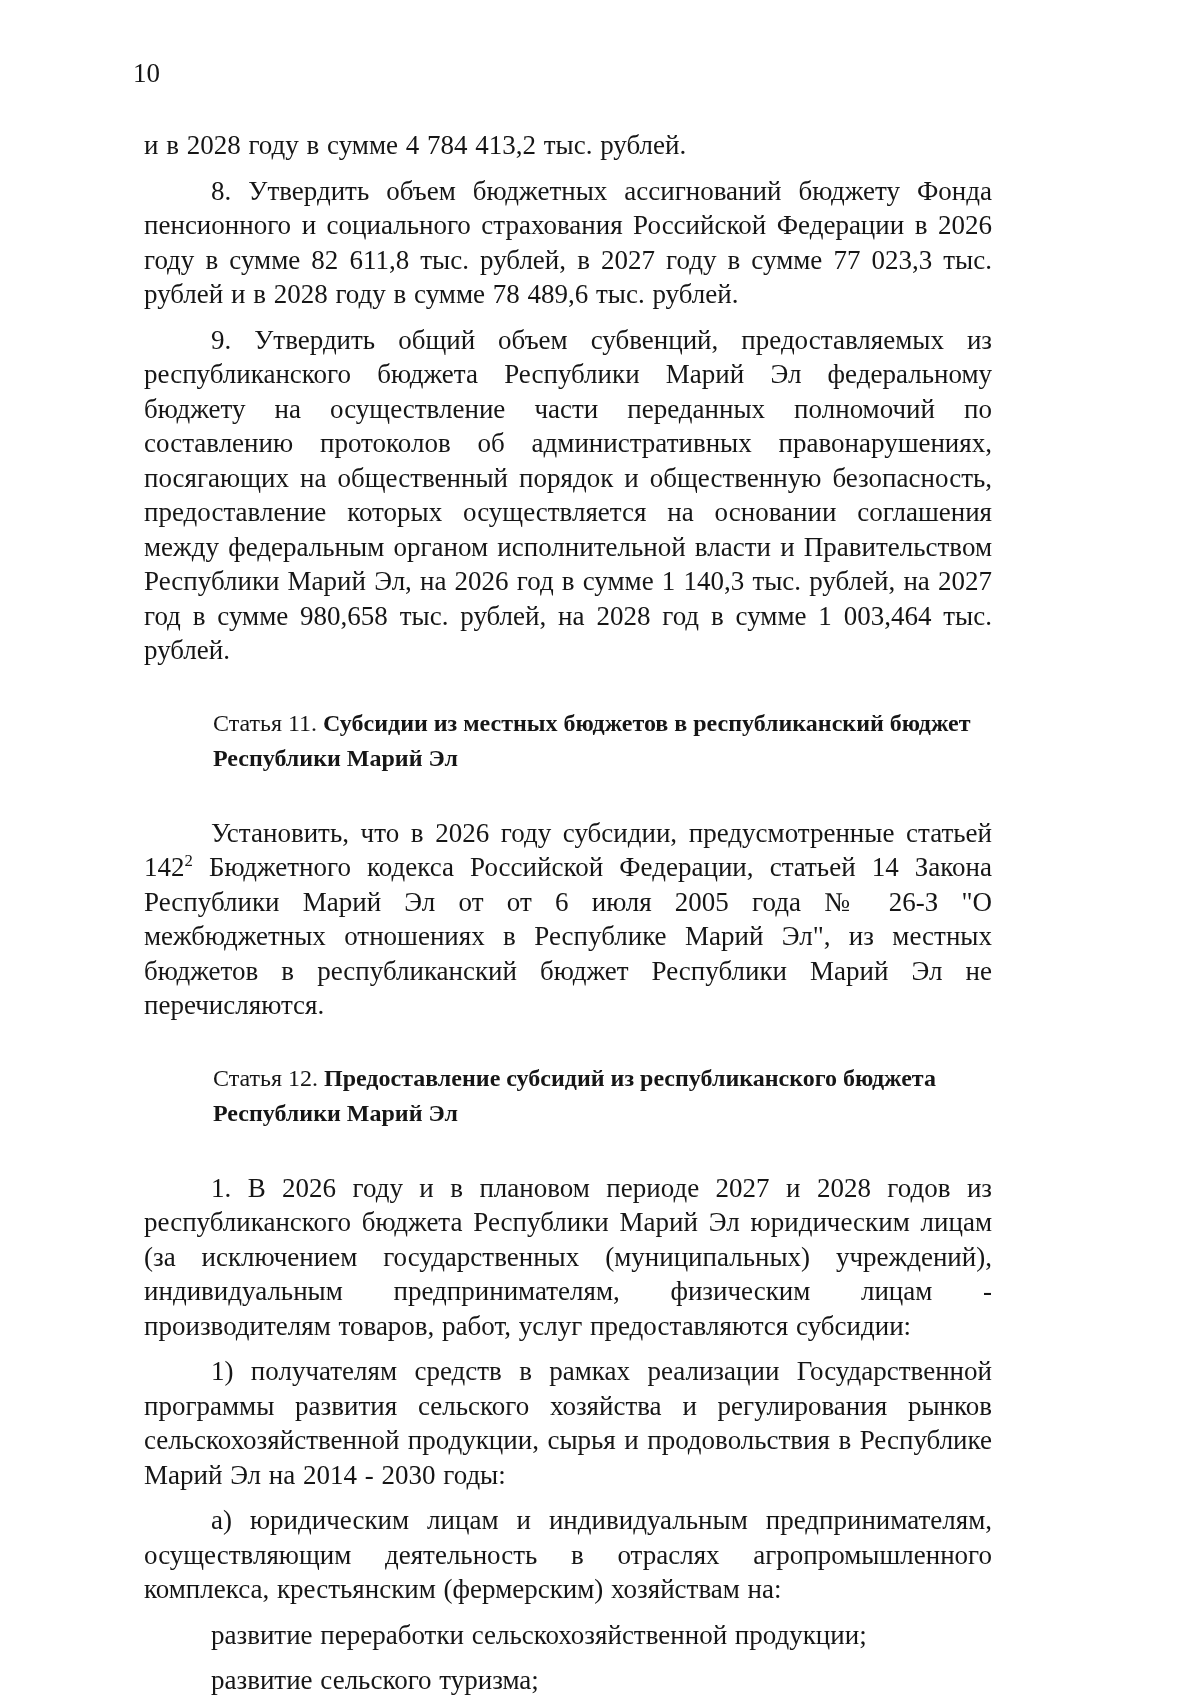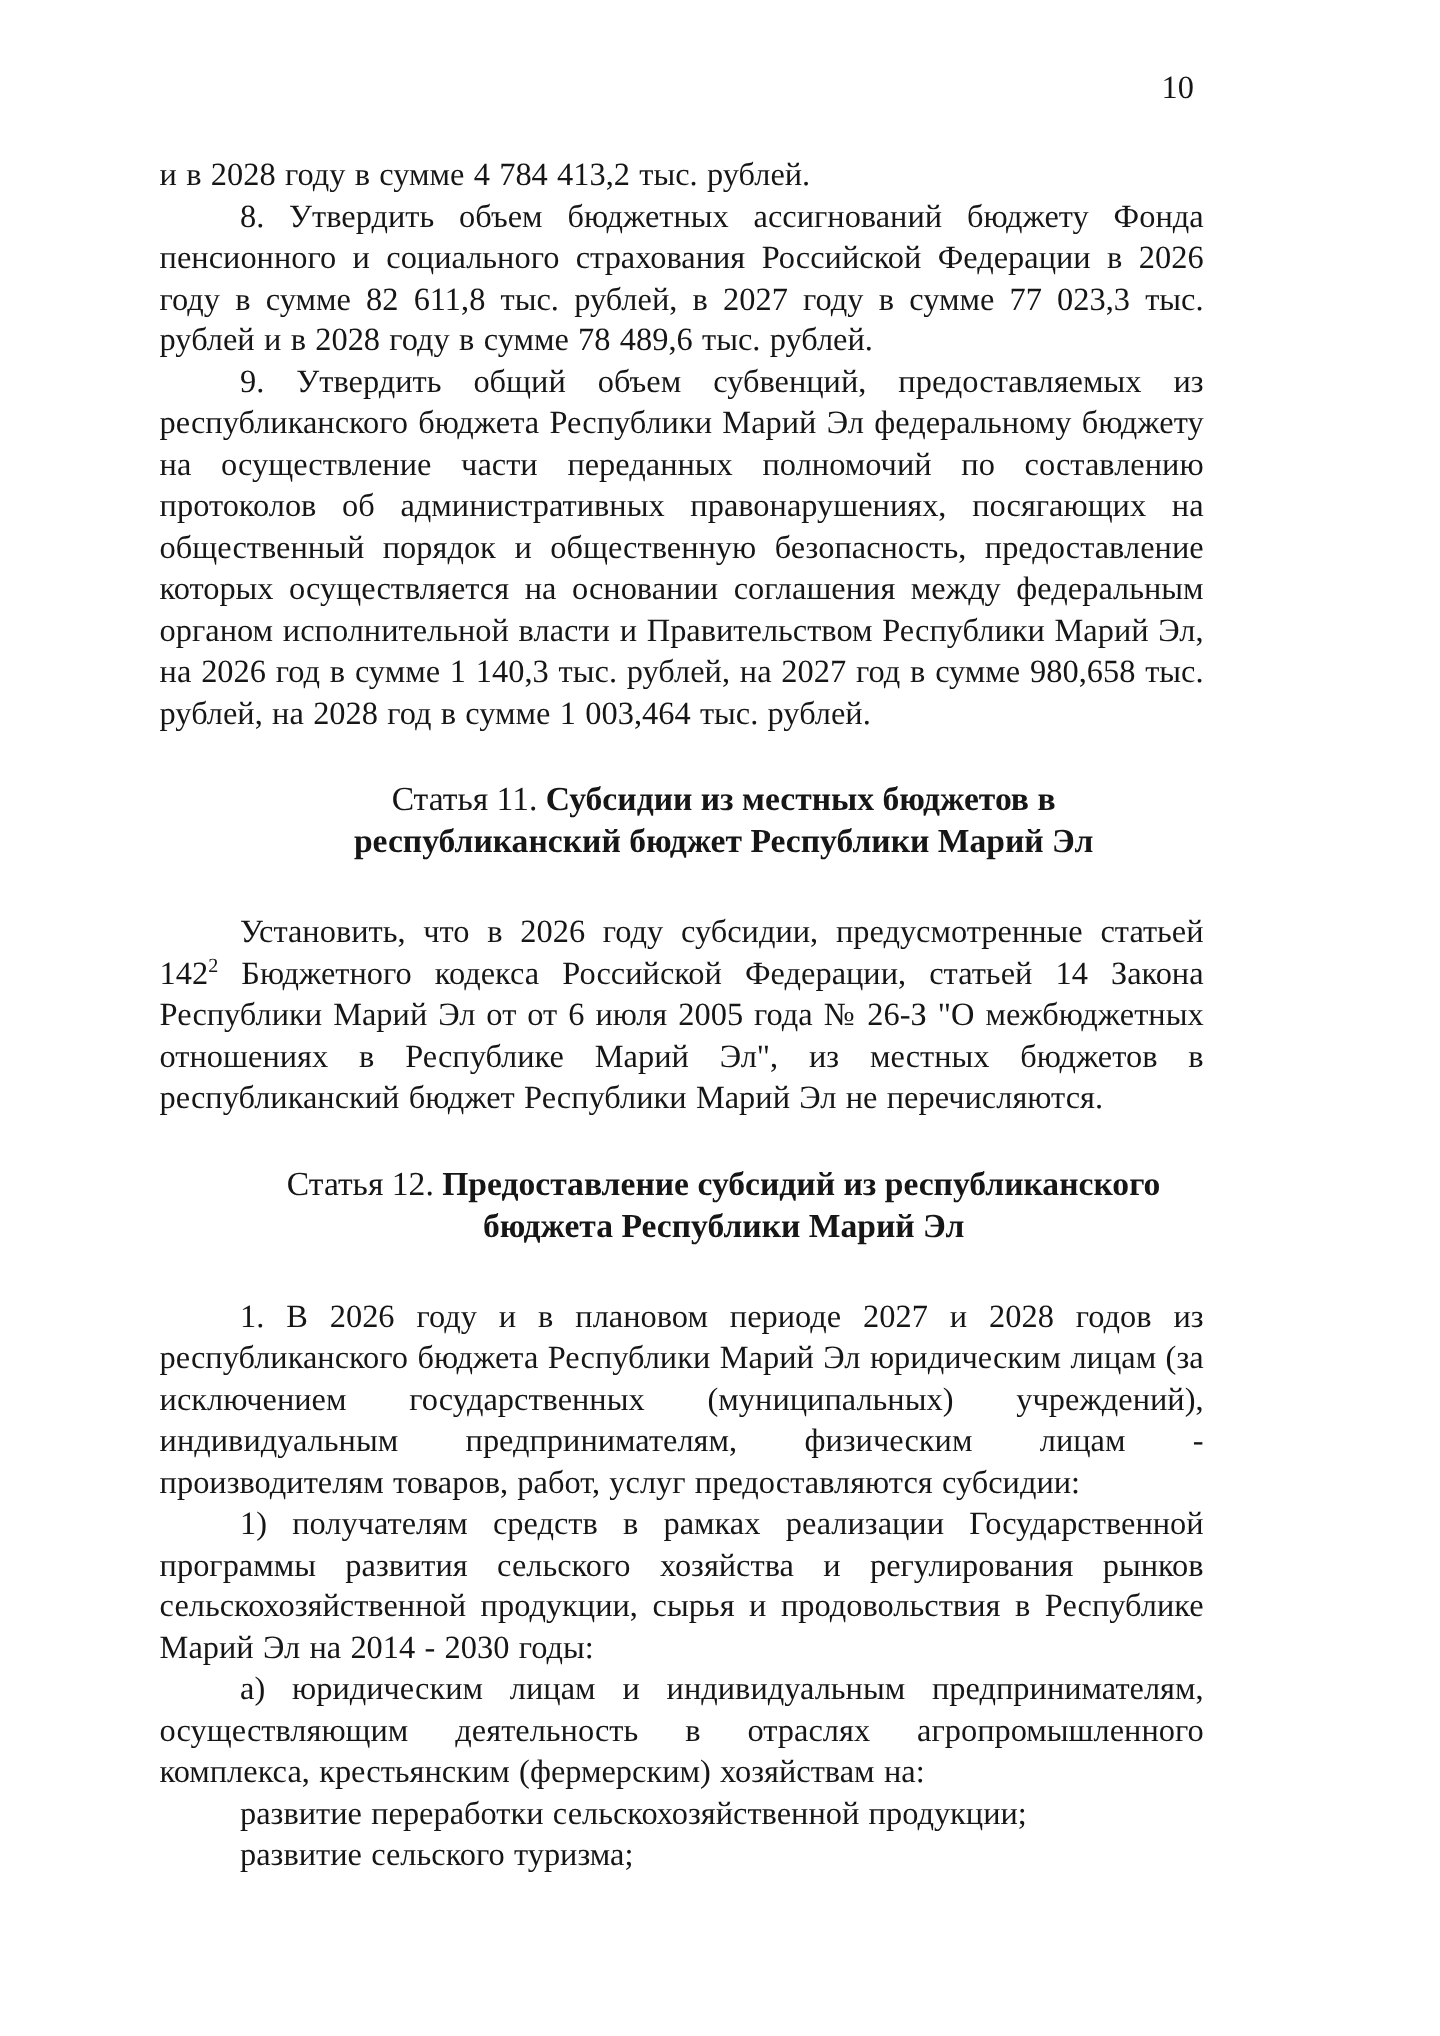--- a/index.html
+++ b/index.html
@@ -13,39 +13,38 @@
   }
   .page {
     position: relative;
     width: 1200px;
     height: 1697px;
     padding: 58px 197px 40px 133px;
     overflow: hidden;
     background: #ffffff;
   }
   .page-number {
-    text-align: right;
     font-size: 27px;
     line-height: 30px;
     margin: 0 8px 40px 0;
   }
   .para {
-    margin: 0;
+    margin: 11px;
     font-size: 27px;
     line-height: 34.5px;
     text-align: justify;
     text-indent: 67px;
     word-spacing: 1px;
   }
   .para.no-indent { text-indent: 0; }
   .heading {
     margin: 38px 0 40px 0;
-    font-size: 28px;
+    font-size: 24px;
     line-height: 35px;
-    text-align: center;
+    text-align: left;
     padding: 0 10px 0 80px;
     font-weight: normal;
   }
   .heading .h-title { font-weight: bold; }
   sup {
     font-size: 0.62em;
     line-height: 0;
     vertical-align: super;
   }
   .list-block { margin: 0; }

